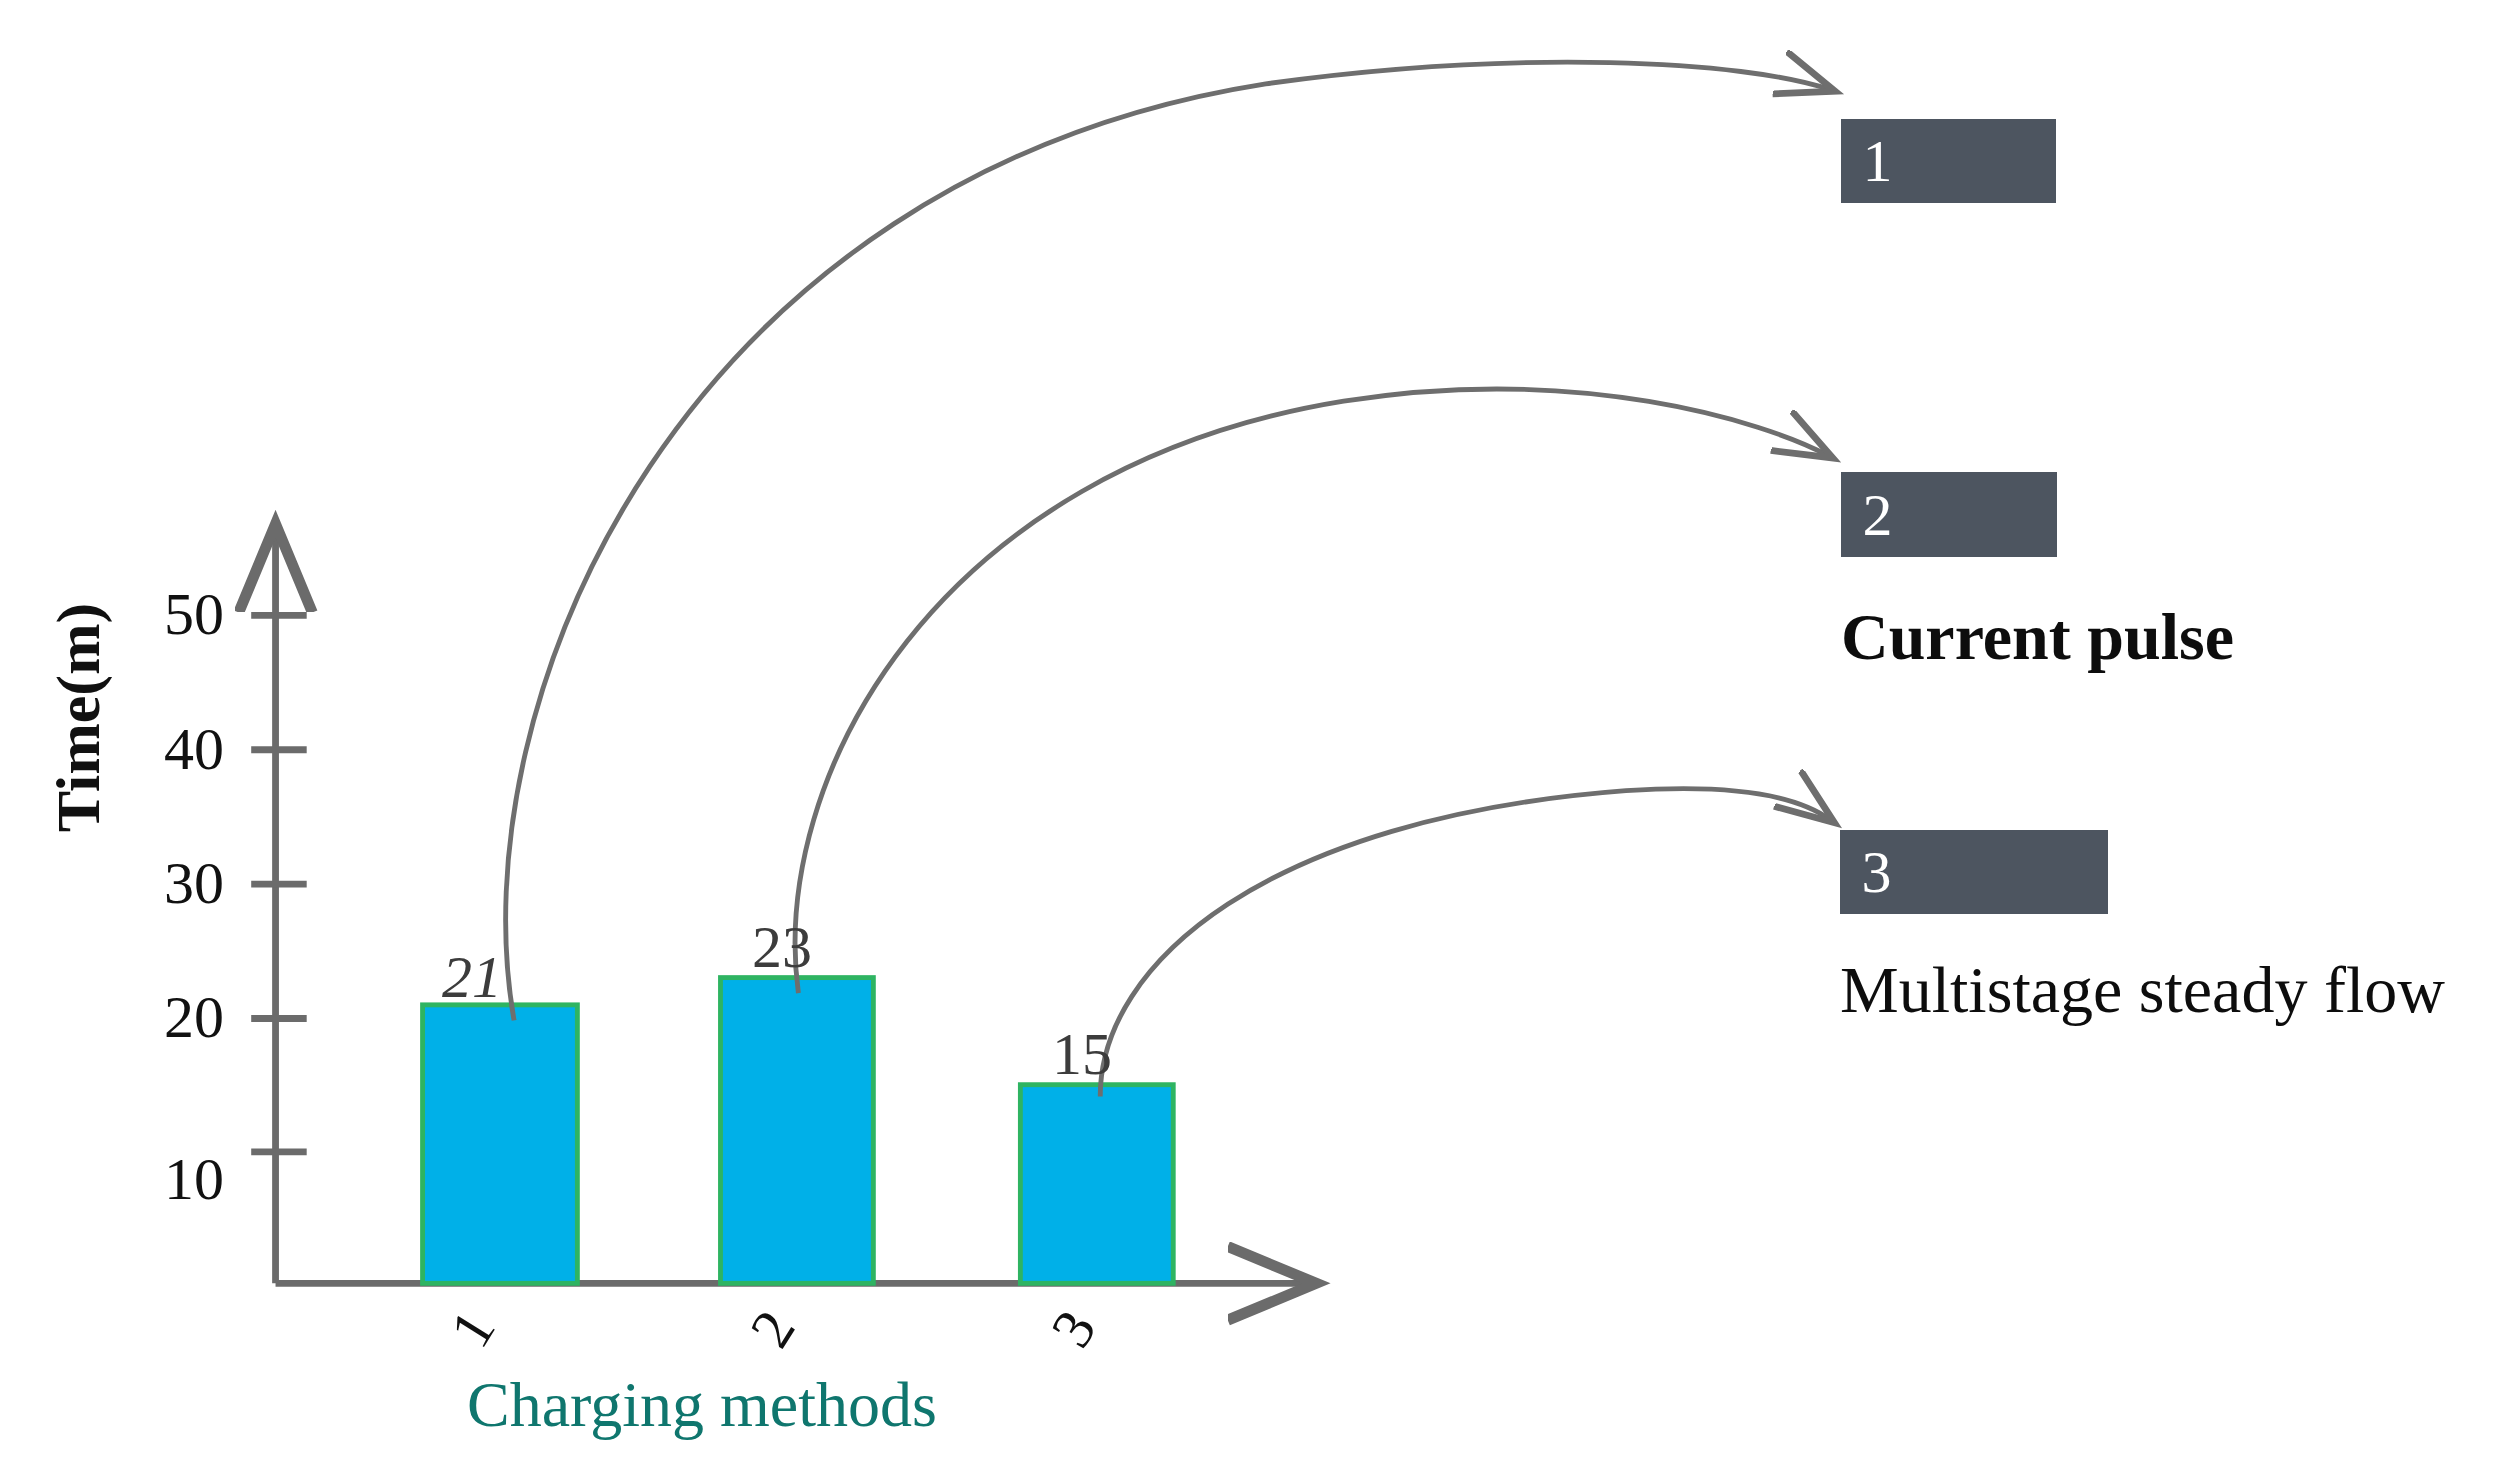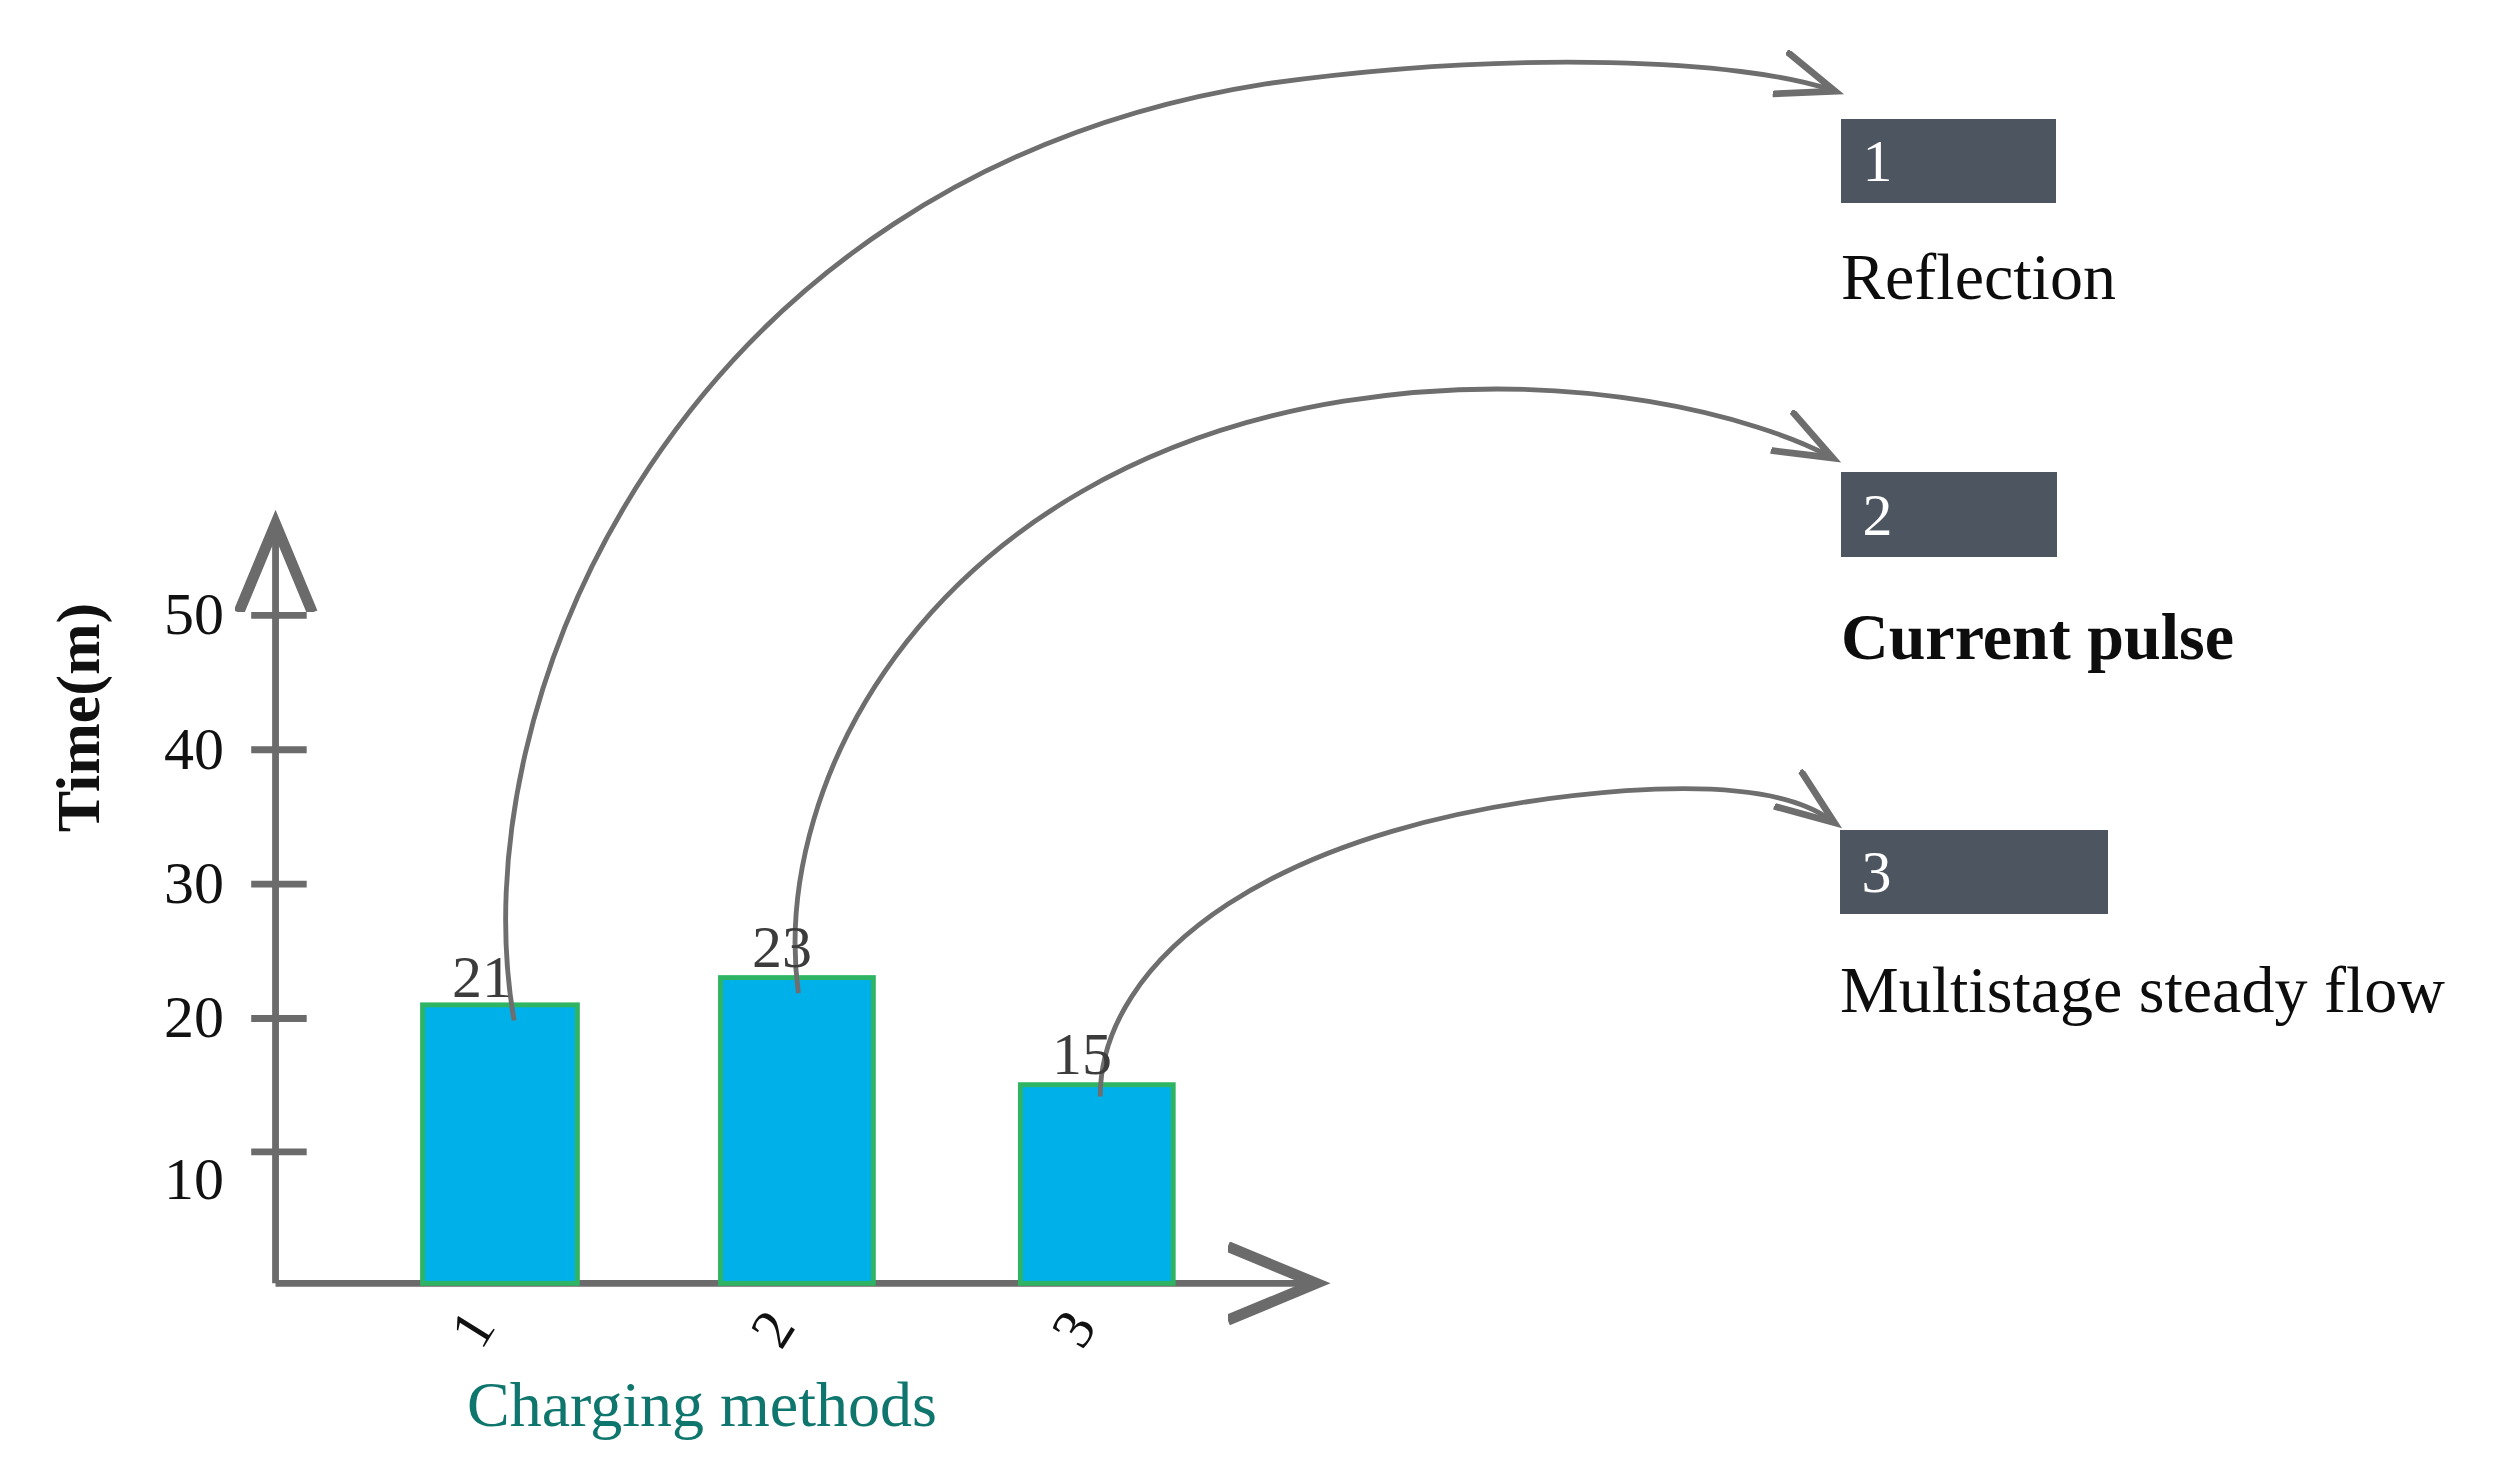--- a/index.html
+++ b/index.html
@@ -143,28 +143,27 @@
   <div class="ylabel-tick" style="left:78px; top:1121px;margin-top:28px;">10</div>
 
   <div id="axis-title-y">Time(m)</div>
 
   <div class="xlabel-tick" style="left:458px; top:1295px;">1</div>
   <div class="xlabel-tick" style="left:758px; top:1295px;">2</div>
   <div class="xlabel-tick" style="left:1059px; top:1295px;">3</div>
 
   <div id="axis-title-x">Charging methods</div>
 
-  <div class="bar-value" style="left:452px; top:943px;">21</div>
+  <div class="bar-value" style="left:442px; top:943px;font-style:italic;">21</div>
   <div class="bar-value" style="left:752px; top:913px;">23</div>
   <div class="bar-value" style="left:1052px; top:1020px;">15</div>
 
   <div class="legend-swatch" style="left:1841px; top:119px; width:215px; height:84px;">
     <span>1</span>
   </div>
-  <div class="legend-caption" style="left:1841px; top:239px;">Reflection</div>
 
   <div class="legend-swatch" style="left:1841px; top:472px; width:216px; height:85px;">
     <span>2</span>
   </div>
   <div class="legend-caption" style="left:1841px; top:599px;font-weight:bold;">Current pulse</div>
 
   <div class="legend-swatch" style="left:1840px; top:830px; width:268px; height:84px;">
     <span>3</span>
   </div>
   <div class="legend-caption" style="left:1840px; top:952px;">Multistage steady flow</div>

